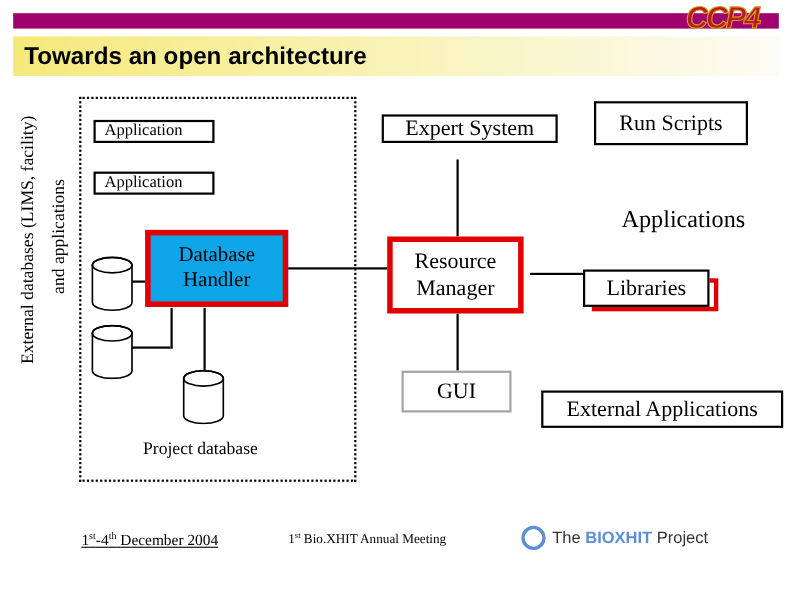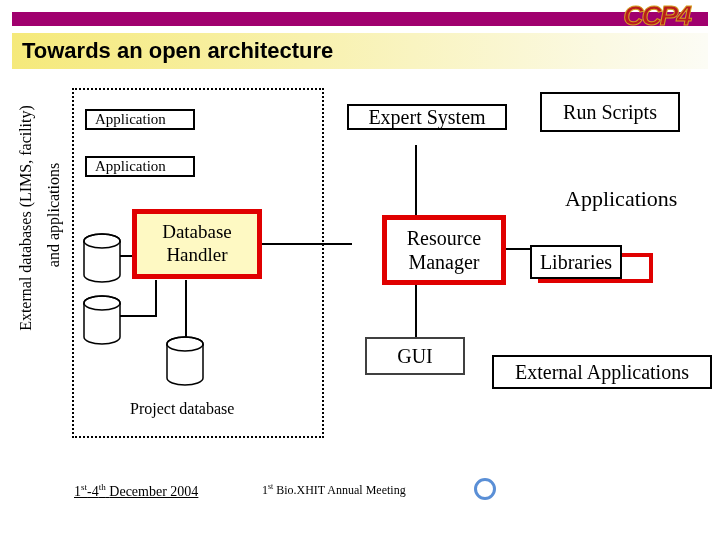--- a/index.html
+++ b/index.html
@@ -9,34 +9,34 @@
 .titlebar { position: absolute; top: 33px; left: 12px; width: 696px; height: 36px; background: linear-gradient(to right, #f5e97a 0%, #fcfcf5 100%); display: flex; align-items: center; padding-left: 10px; }
 .titlebar-text { font-family: Arial, sans-serif; font-weight: bold; font-size: 22px; color: #000; }
 .vlabel-outer { position: absolute; left: 14px; top: 78px; width: 24px; height: 280px; display: flex; align-items: center; justify-content: center; }
 .vlabel-outer span { transform: rotate(-90deg); white-space: nowrap; font-size: 16px; }
 .vlabel-inner { position: absolute; left: 42px; top: 130px; width: 24px; height: 170px; display: flex; align-items: center; justify-content: center; }
 .vlabel-inner span { transform: rotate(-90deg); white-space: nowrap; font-size: 16px; }
 .dashed-box { position: absolute; left: 72px; top: 88px; width: 252px; height: 350px; border: 2px dotted #000; }
 .app-box { position: absolute; border: 2px solid #000; background: #fff; font-size: 15px; padding: 0 8px; }
 .app-box.a1 { left: 85px; top: 109px; width: 110px; }
 .app-box.a2 { left: 85px; top: 156px; width: 110px; }
-.dbhandler { position: absolute; left: 132px; top: 209px; width: 130px; height: 70px; border: 5px solid #e00000; background: #fef9c3; display: flex; align-items: center; justify-content: center; text-align: center; font-size: 19px; line-height: 1.2; }
+.dbhandler { position: absolute; left: 132px; top: 209px; width: 130px; height: 70px; border: 5px solid #e00000; background: #0ea5e9; display: flex; align-items: center; justify-content: center; text-align: center; font-size: 19px; line-height: 1.2; }
 .cyl { position: absolute; width: 40px; height: 50px; }
 .cyl svg { width: 100%; height: 100%; }
 .cyl.c1 { left: 82px; top: 233px; }
 .cyl.c2 { left: 82px; top: 295px; }
 .cyl.c3 { left: 165px; top: 336px; }
 .pd-label { position: absolute; left: 130px; top: 400px; font-size: 16px; }
 .expert { position: absolute; left: 347px; top: 104px; width: 160px; height: 26px; border: 2px solid #000; background: #fff; display: flex; align-items: center; justify-content: center; font-size: 20px; }
 .runscripts { position: absolute; left: 540px; top: 92px; width: 140px; height: 40px; border: 2px solid #000; background: #fff; display: flex; align-items: center; justify-content: center; font-size: 20px; }
 .applications-lbl { position: absolute; left: 565px; top: 186px; font-size: 22px; }
-.resource { position: absolute; left: 352px; top: 215px; width: 124px; height: 70px; border: 5px solid #e00000; background: #fff; display: flex; align-items: center; justify-content: center; text-align: center; font-size: 20px; line-height: 1.2; margin-left: 30px; }
+.resource { position: absolute; left: 352px; top: 215px; width: 124px; height: 70px; border: 5px solid #e00000; background: #fff; display: flex; align-items: center; justify-content: center; text-align: center; font-size: 20px; line-height: 1.2; }
 .libraries-under { position: absolute; left: 538px; top: 253px; width: 115px; height: 30px; border: 4px solid #e00000; background: #fff; }
-.libraries { position: absolute; left: 530px; top: 245px; width: 92px; height: 34px; border: 2px solid #000; background: #fff; display: flex; align-items: center; justify-content: center; font-size: 20px; z-index: 2; }
-.gui { position: absolute; left: 365px; top: 337px; width: 100px; height: 38px; border: 2px solid #404040; background: #fff; display: flex; align-items: center; justify-content: center; font-size: 20px; }
+.libraries { position: absolute; left: 530px; top: 245px; width: 115px; height: 34px; border: 2px solid #000; background: #fff; display: flex; align-items: center; justify-content: center; font-size: 20px; z-index: 2; }
+.gui { position: absolute; left: 365px; top: 337px; width: 100px; height: 38px; border: 2px solid #a3a3a3; background: #fff; display: flex; align-items: center; justify-content: center; font-size: 20px; }
 .extapps { position: absolute; left: 492px; top: 337px; width: 220px; height: 34px; border: 2px solid #000; background: #fff; display: flex; align-items: center; justify-content: center; font-size: 20px; margin-top: 18px; }
 .footer-date { position: absolute; left: 74px; top: 482px; font-size: 14px; text-decoration: underline; }
 .footer-mid { position: absolute; left: 262px; top: 482px; font-size: 12px; }
 .footer-logo { position: absolute; left: 474px; top: 474px; width: 220px; height: 30px; display: flex; align-items: center; gap: 6px; }
 .footer-logo .ring { width: 22px; height: 22px; border-radius: 50%; border: 3px solid #5a8fd6; display: inline-block; }
 .footer-logo .txt { font-family: Arial, sans-serif; font-size: 15px; color: #333; }
 .footer-logo .bio { color: #5a8fd6; font-weight: bold; }
 sup { font-size: 0.65em; }
 .conn { position: absolute; background: #000; }
 .conn.h1 { left: 262px; top: 243px; width: 90px; height: 2px; }
@@ -111,13 +111,14 @@
 <div class="resource">Resource Manager</div>
 <div class="libraries-under"></div>
 <div class="libraries">Libraries</div>
 <div class="gui">GUI</div>
 <div class="extapps">External Applications</div>
 
 <div class="footer-date">1<sup>st</sup>-4<sup>th</sup> <span></span>December 2004</div>
 <div class="footer-mid">1<sup>st</sup> Bio.XHIT Annual Meeting</div>
 <div class="footer-logo">
   <span class="ring"></span>
+  <span class="txt"><span>The </span><span class="bio">BIOXHIT</span><span> Project</span></span>
 </div>
 
 </body></html>

